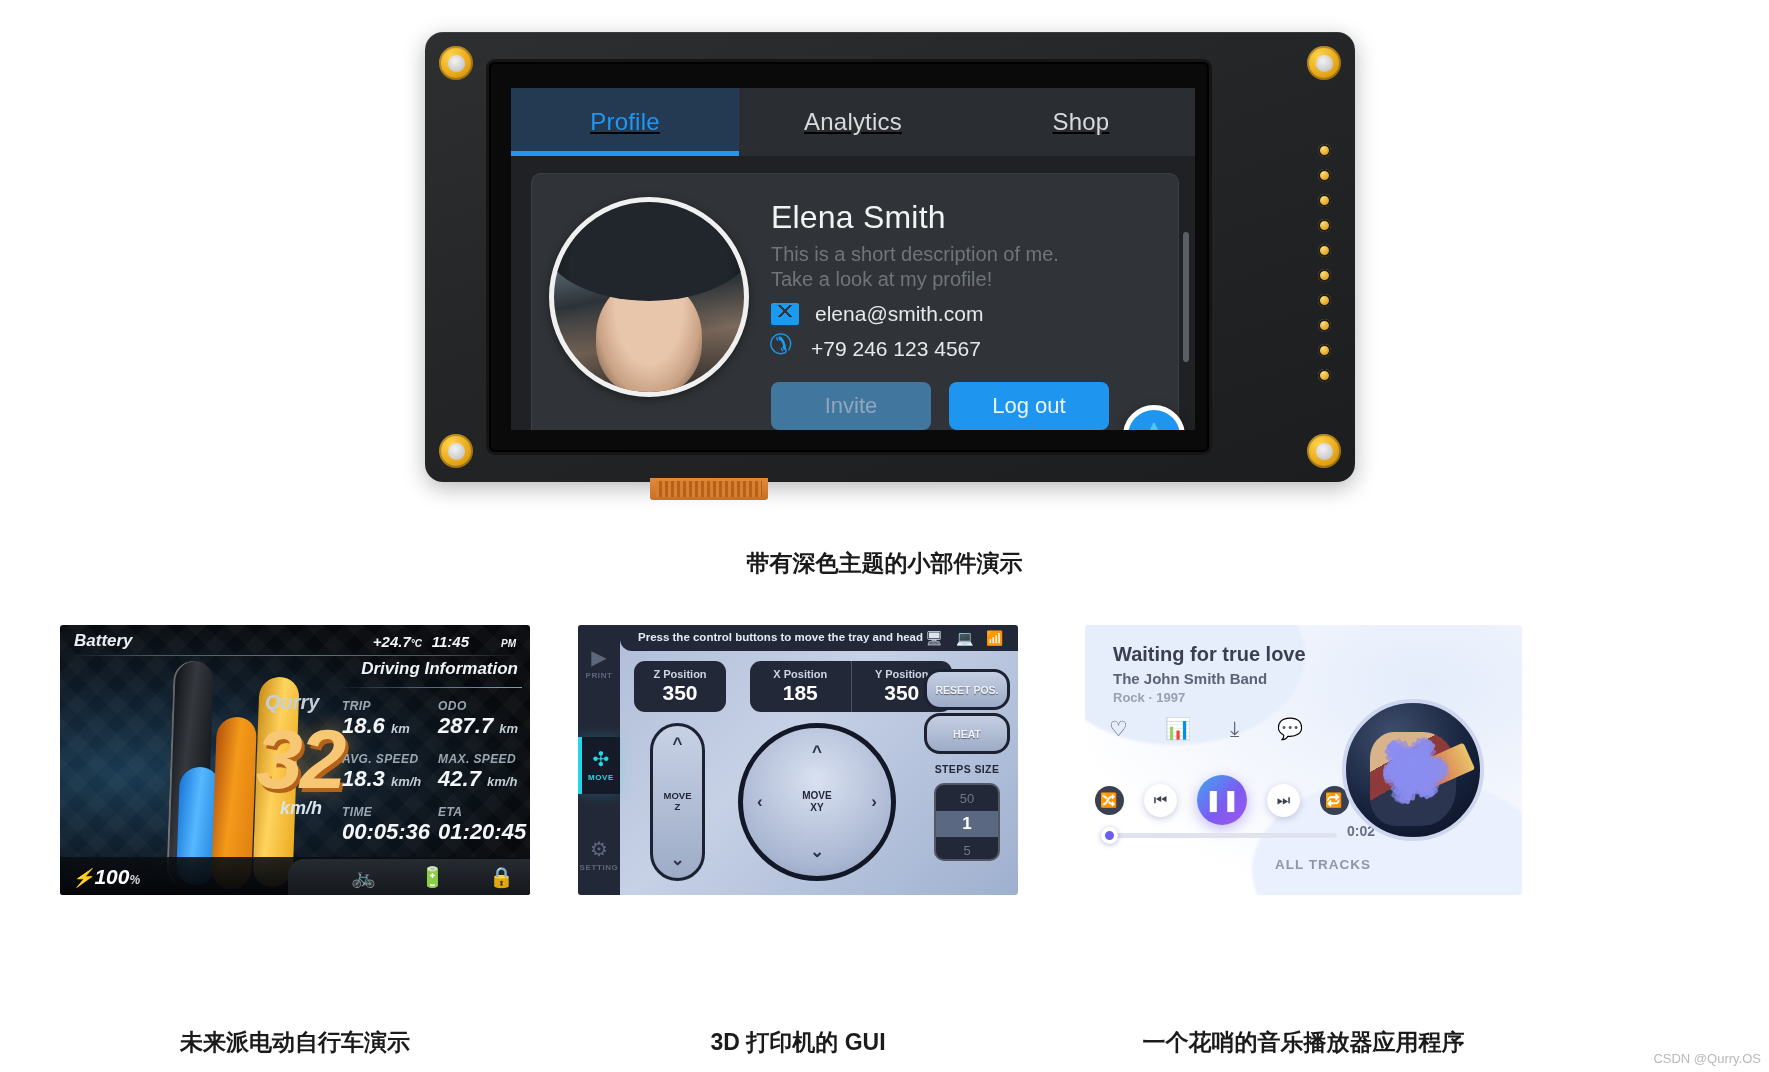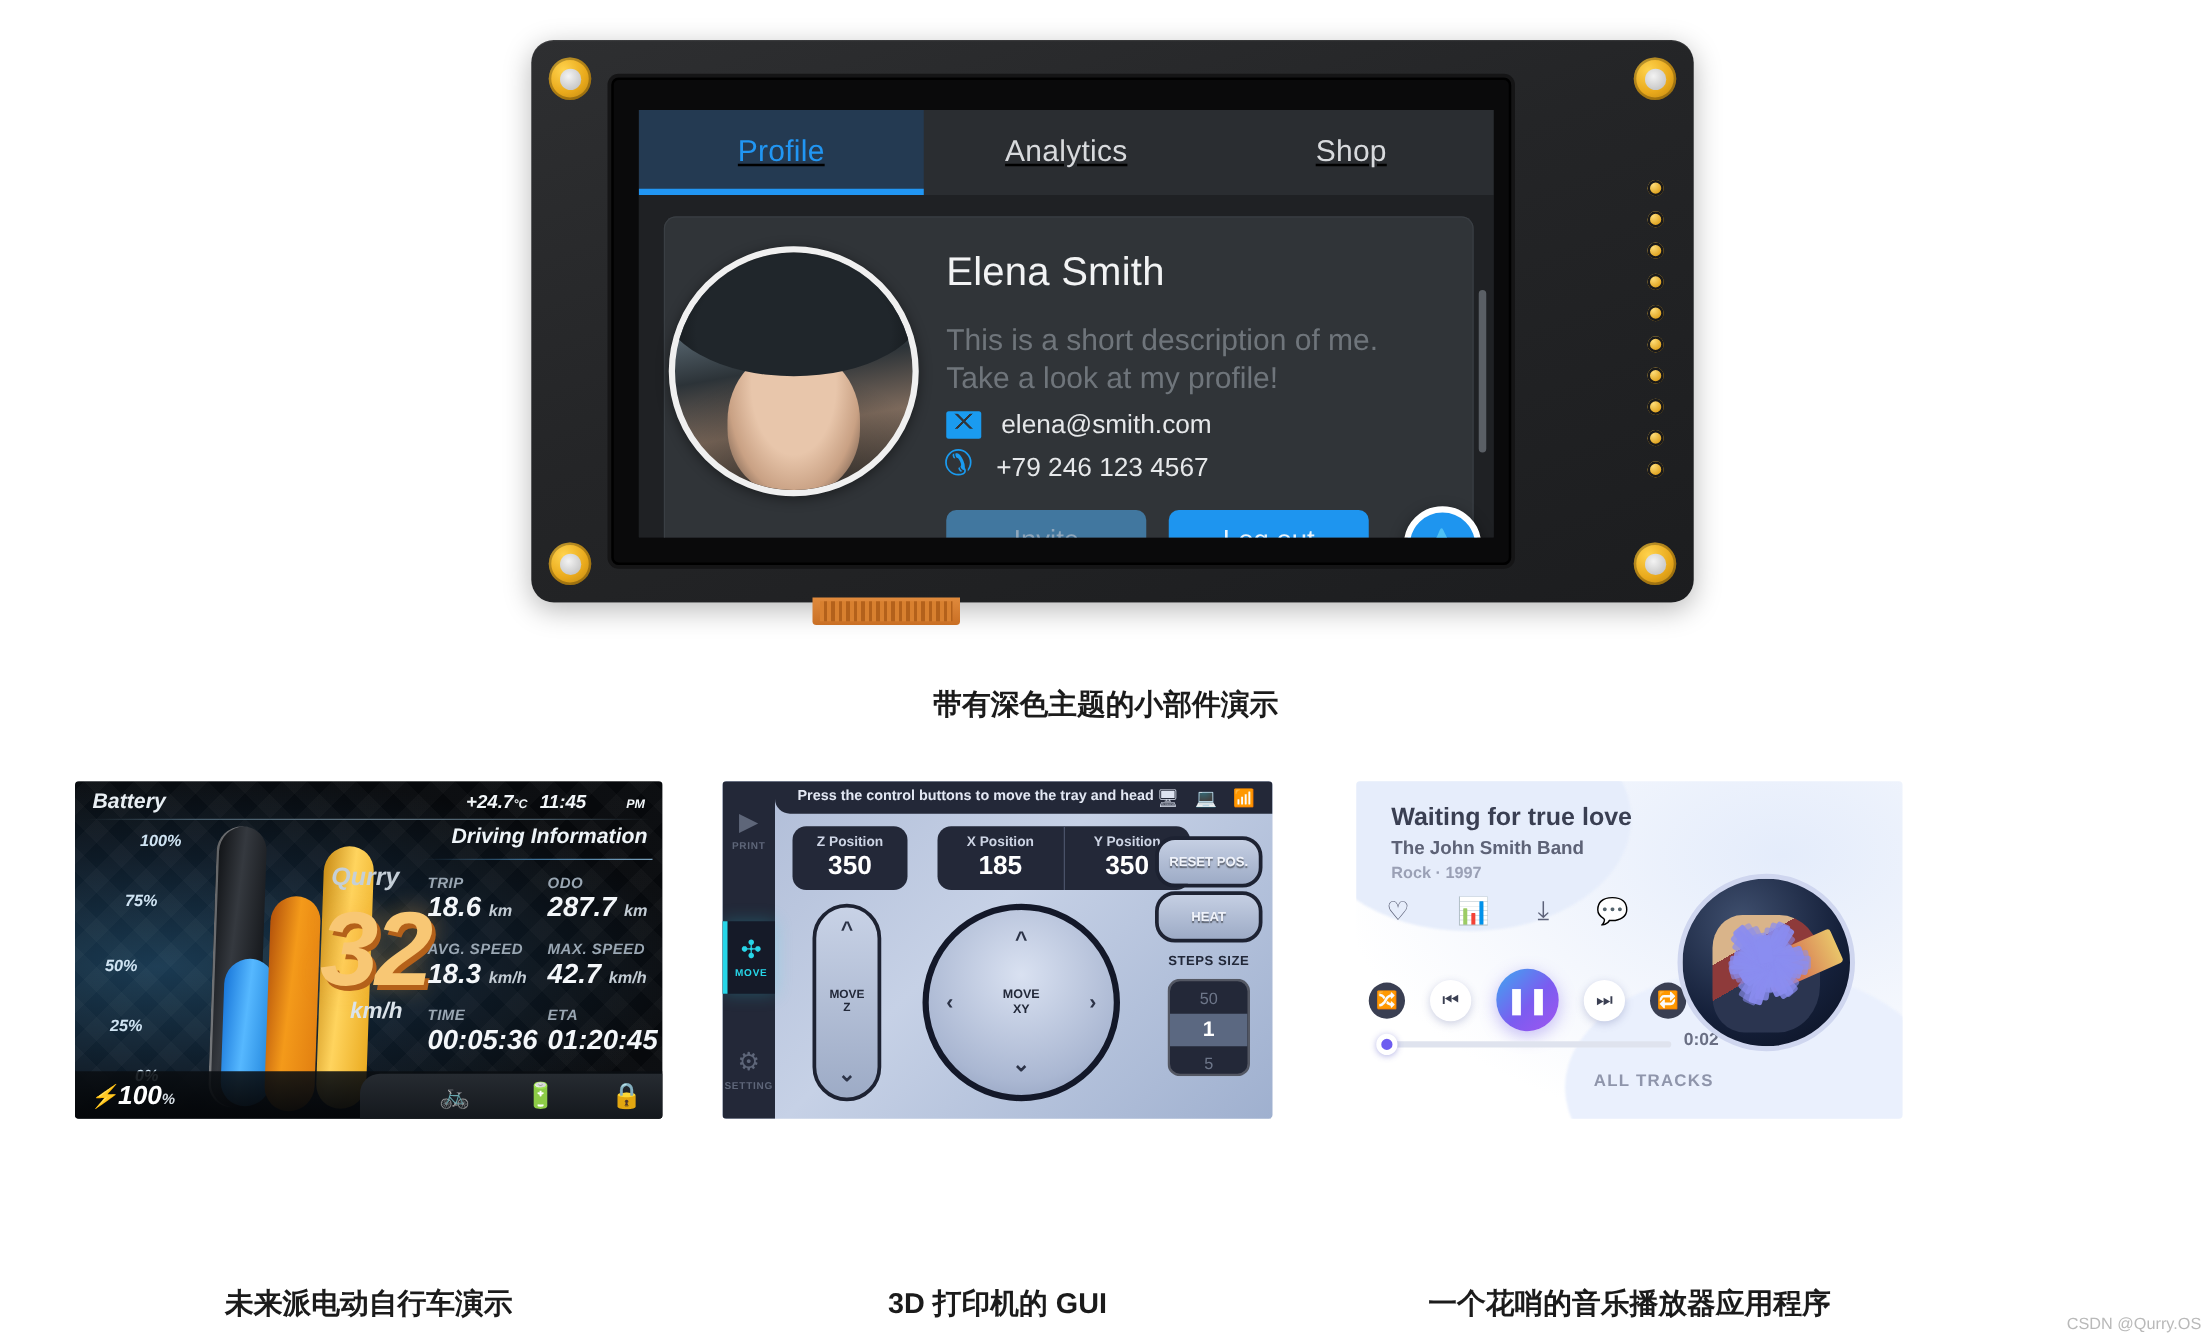--- a/index.html
+++ b/index.html
@@ -51,21 +51,21 @@
   .tabs { display:flex; height:68px; background:#2a2d31;text-decoration:underline; }
   .tab { flex:1; display:flex; align-items:center; justify-content:center;
     font-size:24px; color:#d8dadd; position:relative; letter-spacing:.2px; }
   .tab.active { background:#243a52; color:#2196f3; }
   .tab.active::after { content:""; position:absolute; left:0; right:0; bottom:0;
     height:5px; background:#2196f3; }
 
   .lcd-body { position:relative; height:calc(100% - 68px); background:#1f2124; padding:17px 16px 0 20px; }
   .card {
     position:relative; height:280px; background:#303438; border-radius:10px;
-    display:flex; align-items:flex-start; padding:20px 4px; gap:22px;
+    display:flex; align-items:flex-start; padding:20px 18px; gap:22px;
     box-shadow: inset 0 0 0 1px #3a3f44;
   }
   .avatar {
     width:200px; height:200px; border-radius:50%; flex:none; margin-top:4px;
     border:5px solid #f0f0f0;
     background:
       radial-gradient(circle at 50% 120%, rgba(0,0,0,.45), transparent 55%),
       radial-gradient(circle at 42% 30%, #e9d9c8 0 16%, transparent 17%),
       linear-gradient(170deg,#d8cfc6 0%, #5b6a74 28%, #2c3338 48%, #7d6a5c 70%, #3b3733 100%);
     box-shadow: 0 2px 10px rgba(0,0,0,.45);
@@ -73,21 +73,21 @@
   }
   .avatar::before{ content:""; position:absolute; left:22%; top:40%; width:56%; height:62%;
     border-radius:50% 50% 45% 45%;
     background: radial-gradient(ellipse at 50% 25%, #e8c6ab 0 45%, #c9a184 70%, rgba(60,45,38,.6) 100%); }
   .avatar::after{ content:""; position:absolute; left:-6%; top:-10%; width:112%; height:62%;
     border-radius:50%;
     background: radial-gradient(ellipse at 50% 70%, #20262b 0 52%, #101417 72%, transparent 78%); }
 
   .info { flex:1; padding-top:6px; min-width:0; }
   .pname { font-size:32px; color:#f2f3f4; font-weight:400; letter-spacing:.2px; }
-  .pdesc { margin-top:22px; font-size:24px; line-height:1.25; color:#6f757b; }
+  .pdesc { margin-top:6px; font-size:20px; line-height:1.25; color:#6f757b; }
   .crow { display:flex; align-items:center; gap:16px; margin-top:10px; }
   .crow:first-of-type { margin-top:18px; }
   .ctext { font-size:21px; color:#e6e8ea; }
   .ic { width:28px; height:22px; flex:none; position:relative; }
   .ic.mail { background:#1a9bf0; border-radius:2px; }
   .ic.mail::after{ content:""; position:absolute; left:2px; top:2px; width:24px; height:12px;
     background:linear-gradient(135deg,transparent 46%,#30343a 47%,#30343a 53%,transparent 54%),
                linear-gradient(225deg,transparent 46%,#30343a 47%,#30343a 53%,transparent 54%); }
   .ic.phone { width:24px; height:26px; }
   .ic.phone::before{ content:"\2706"; position:absolute; left:-2px; top:-8px; font-size:28px; color:#1a9bf0;
@@ -343,27 +343,20 @@
       <div class="grid"></div>
       <div class="hdr">Battery</div>
       <div class="temp">
         <span>+24.7</span><small>°C</small>
       </div>
       <div class="clock">
         <span>11:45</span><small>PM</small>
       </div>
       <div class="sep"></div>
 
-      <div class="battscale">
-        <div style="left:34px;top:0">100%</div>
-        <div style="left:22px;top:48px">75%</div>
-        <div style="left:6px;top:100px">50%</div>
-        <div style="left:10px;top:148px">25%</div>
-        <div style="left:30px;top:188px">0%</div>
-      </div>
 
       <div class="arcs">
         <div class="arc black"></div>
         <div class="arc blue"></div>
         <div class="arc orange"></div>
         <div class="arc yellow"></div>
       </div>
 
       <div class="speedlabel">Qurry</div>
       <div class="speedval">32</div>

